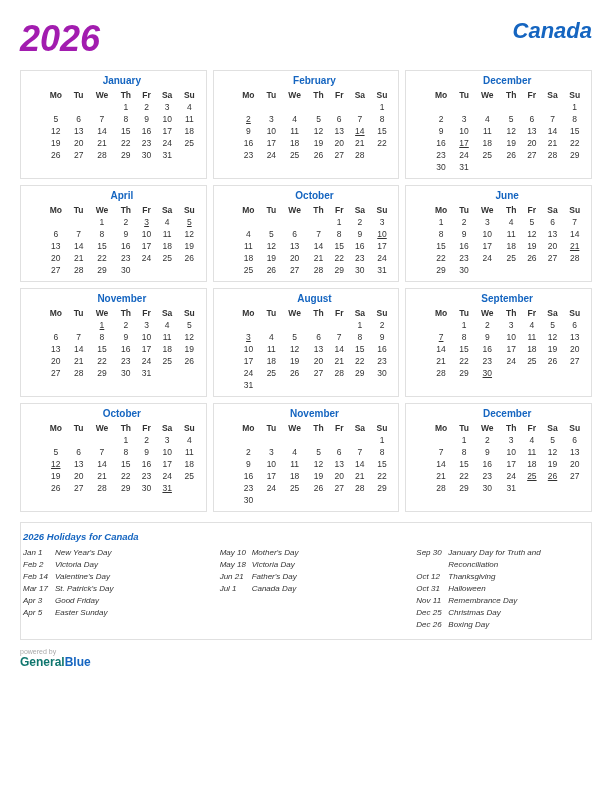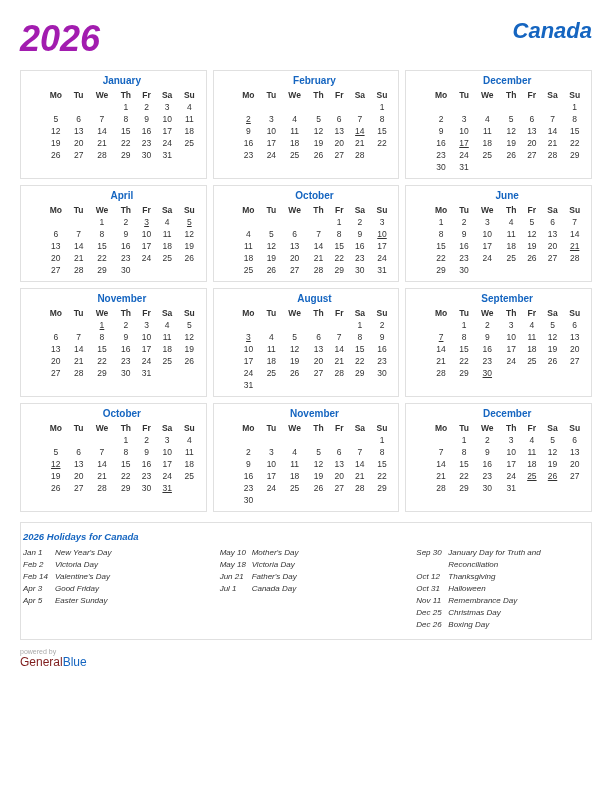--- a/index.html
+++ b/index.html
@@ -108,22 +108,22 @@
     .powered-by {
       font-size: 7px;
       color: #aaa;
     }
     .general-blue {
       font-size: 12px;
       font-weight: bold;
       color: #1565c0;
     }
     .general-blue span {
-      font-weight: normal;
-      color: #7f1d1d;
+      font-weight: bold;
+      color: #0f766e;
     }
   </style>
 </head>
 <body>
 
 <div class="page">
   <div class="header">
     <div class="year-title">2026</div>
     <div class="country-title">Canada</div>
   </div>
@@ -924,20 +924,24 @@
           </div>
           <div class="holiday-entry">
             <span class="holiday-date">Feb 2</span>
             <span>Victoria Day</span>
           </div>
           <div class="holiday-entry">
             <span class="holiday-date">Feb 14</span>
             <span>Valentine's Day</span>
           </div>
           <div class="holiday-entry">
+            <span class="holiday-date">Mar 17</span>
+            <span>St. Patrick's Day</span>
+          </div>
+          <div class="holiday-entry">
             <span class="holiday-date">Apr 3</span>
             <span>Good Friday</span>
           </div>
           <div class="holiday-entry">
             <span class="holiday-date">Apr 5</span>
             <span>Easter Sunday</span>
           </div>
         </div>
         <div>
           <div class="holiday-entry">
@@ -983,17 +987,17 @@
             <span>Boxing Day</span>
           </div>
         </div>
       </div>
   </div>
 
   <div class="footer">
     <div>
       <div class="powered-by">powered by</div>
       <div class="general-blue">
-        <span id="brand-general">General</span><span id="brand-blue" style="color:#1565c0;font-weight:normal;">Blue</span>
+        <span id="brand-general">General</span><span id="brand-blue" style="color:#1565c0;font-weight:bold;">Blue</span>
       </div>
     </div>
   </div>
 </div>
 
 </body></html>

